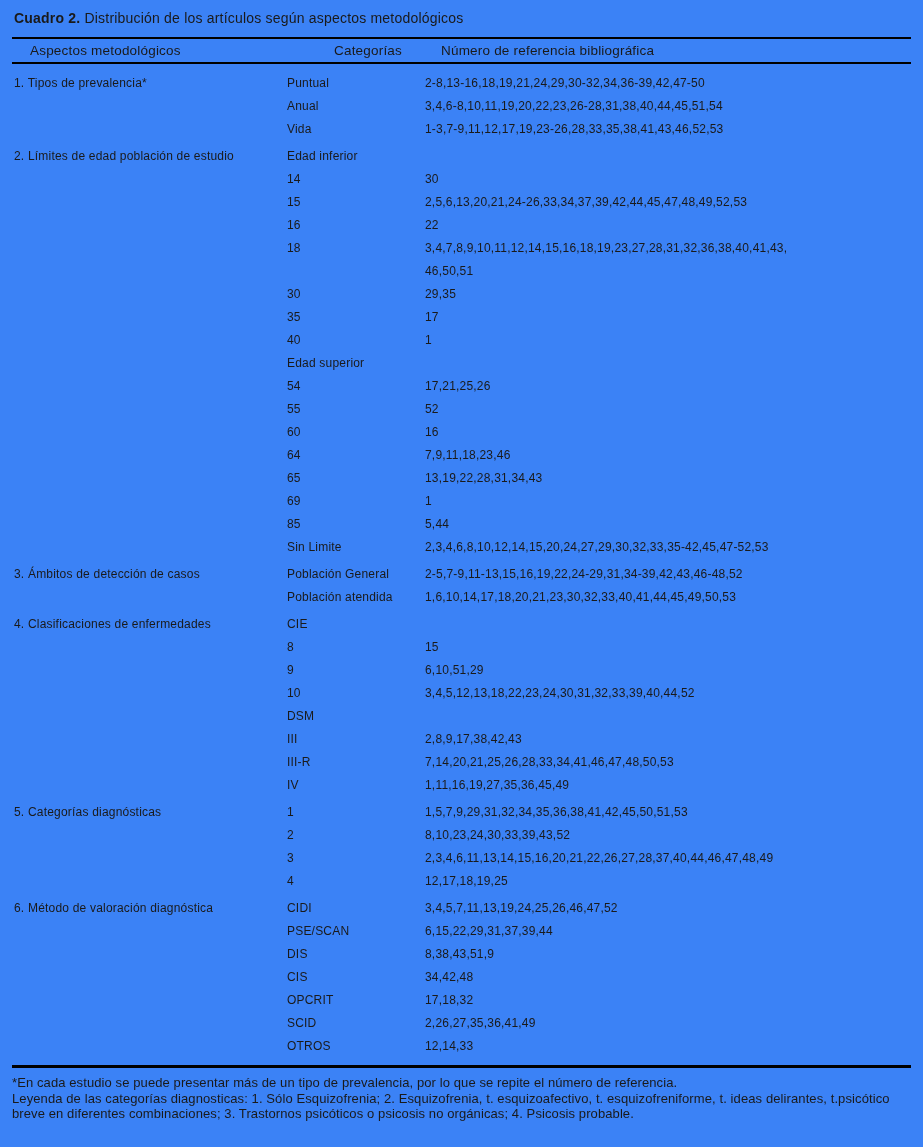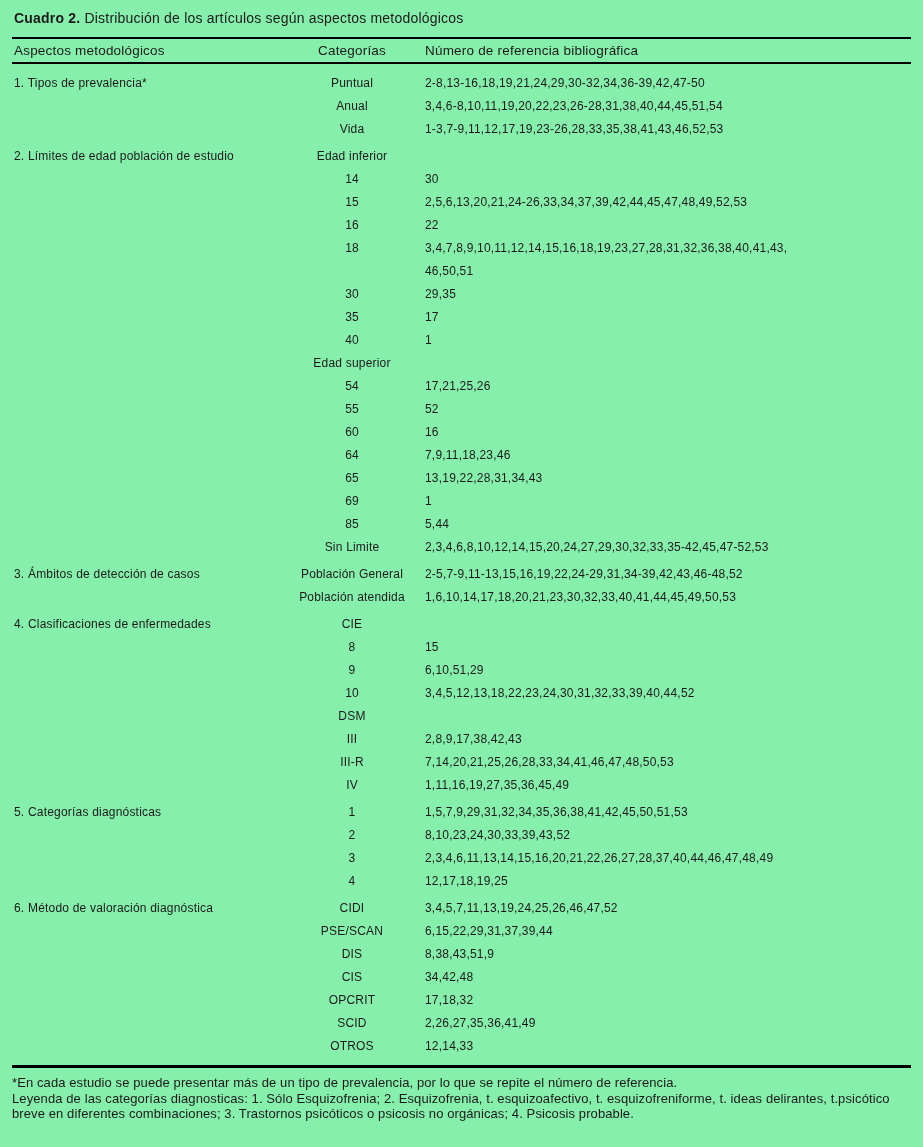--- a/index.html
+++ b/index.html
@@ -1,20 +1,20 @@
 <!DOCTYPE html>
 <html><head>
 <meta charset="utf-8">
 <style>
   html, body { margin: 0; padding: 0; background: #ffffff; }
   .page {
     position: relative;
     width: 923px;
     height: 1147px;
-    background: #86efac;
+    background: #3b82f6;
     color: #1a1a1a;
     font-family: "Liberation Sans", "DejaVu Sans", sans-serif;
     overflow: hidden;
     box-sizing: border-box;
     padding: 0 10px 0 0;
   }
   .title {
     margin: 9px 10px 0 14px;
     font-size: 14px;
     line-height: 18px;
@@ -40,39 +40,40 @@
     display: grid;
     grid-template-columns: 273px 130px 1fr;
     padding-left: 14px;
     padding-right: 2px;
   }
   .thead {
     height: 23px;
     align-items: center;
     font-size: 13.5px;
     letter-spacing: 0.2px;
+    margin-left: 16px;
   }
   .thead .h-cat { text-align: center; }
   .thead .h-refs { padding-left: 8px; }
   .tbody {
     padding-top: 4px;
     padding-bottom: 4px;
     font-size: 12px;
     letter-spacing: 0.2px;
   }
   .trow {
     display: grid;
     grid-template-columns: 273px 130px 1fr;
     padding-left: 14px;
     padding-right: 2px;
     line-height: 23px;
   }
   .trow.section-start { margin-top: 4px; }
   .aspect-cell { text-align: left; }
-  .category-cell { text-align: center; }
+  .category-cell { }
   .refs-cell { padding-left: 8px; white-space: pre-line; }
   .footnotes {
     margin: 7px 2px 0 12px;
     font-size: 13px;
     line-height: 15px;
     letter-spacing: 0.1px;
   }
   .footnote { margin: 0 0 1px 0; }
 </style>
 </head>

